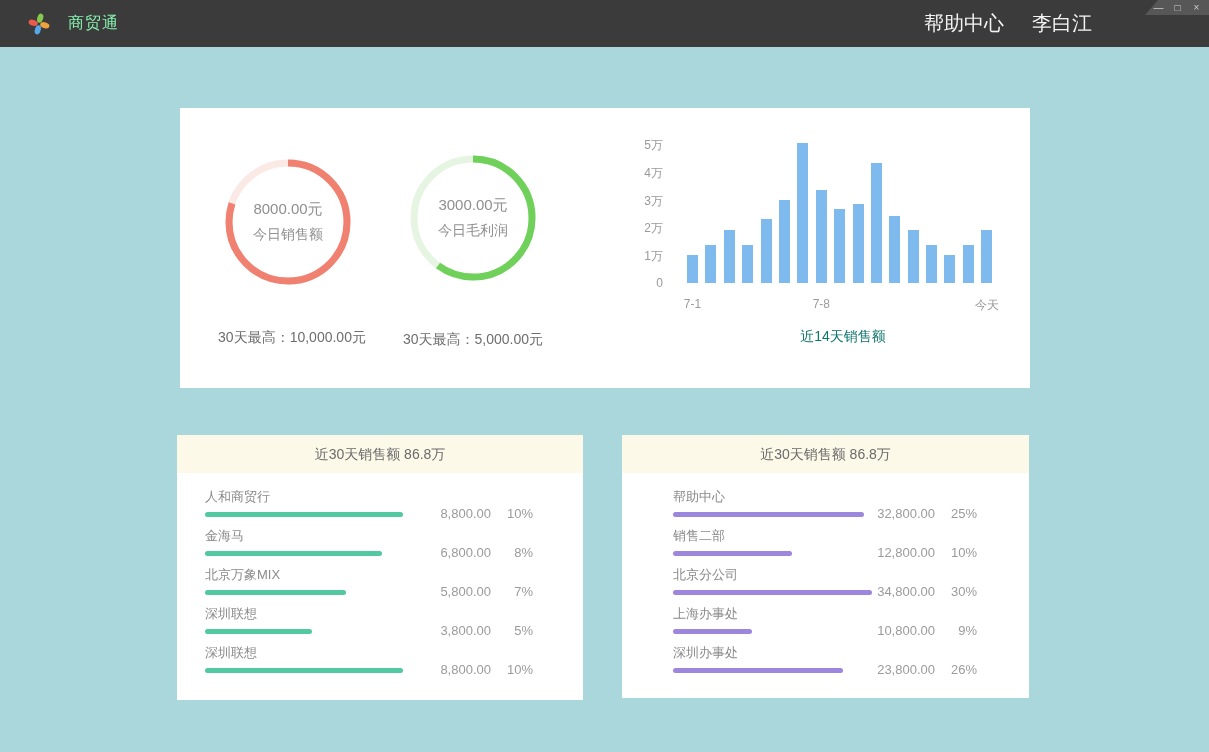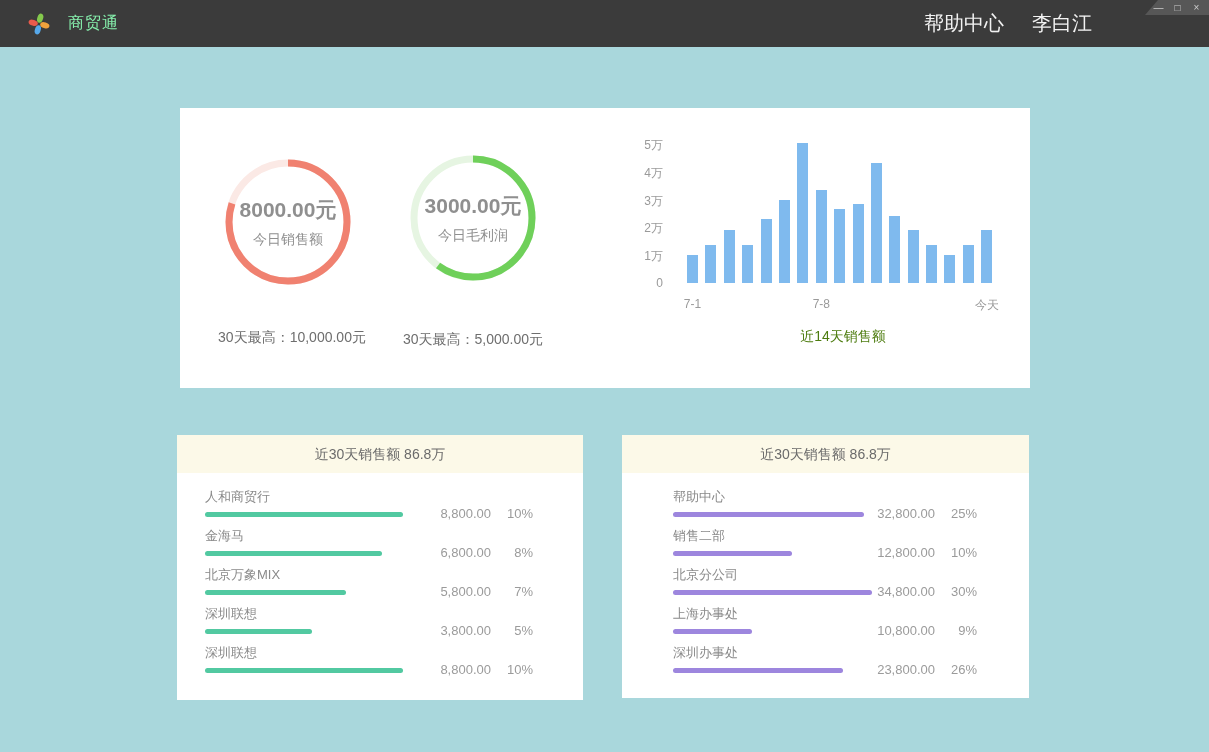--- a/index.html
+++ b/index.html
@@ -26,34 +26,34 @@
   
   .main-card {position:absolute; left:180px; top:108px; width:850px; height:280px; background:#ffffff;}
   .donut-block {position:absolute; width:130px; height:130px;}
   #sales-donut-block {left:43px; top:49px;}
   #profit-donut-block {left:228px; top:45px;}
   .donut-center {
     position:absolute; left:0; top:0; width:130px; height:130px;
     display:flex; flex-direction:column; align-items:center; justify-content:center; gap:7px;
     color:#8f8f8f;
   }
-  .donut-value {font-size:21px;font-weight:bold;}
+  .donut-value {font-size:15px;}
   .donut-label {font-size:14px;}
   .donut-caption {position:absolute; width:240px; text-align:center; font-size:14px; color:#6e6e6e;}
   #sales-caption {left:-8px; top:221px;}
   #profit-caption {left:173px; top:223px;}
   
   .ytick {position:absolute; width:40px; left:443px; text-align:right; font-size:12px; color:#9a9a9a;}
   #daily-bars {
     position:absolute; left:507px; top:25px; width:310px; height:150px;
     display:flex; align-items:flex-end; gap:7.4px;
   }
   .vbar {width:11px; flex:0 0 auto;}
   .xtick {position:absolute; top:189px; width:44px; text-align:center; font-size:12px; color:#9a9a9a;}
-  .chart-title {position:absolute; left:563px; top:220px; width:200px; text-align:center; font-size:14px; color:#4d7c0f;}
+  .chart-title {position:absolute; left:563px; top:220px; width:200px; text-align:center; font-size:14px; color:#0f766e;}
   
   .rank-card {position:absolute; top:435px; background:#ffffff;}
   #customer-card {left:177px; width:406px; height:265px;}
   #dept-card {left:622px; width:407px; height:263px;}
   .rank-header {height:38px; line-height:38px; text-align:center; background:#fcf9e8; font-size:14px; color:#6b6b6b;}
   .rank-body {padding-top:16px;}
   .rank-row {position:relative; height:39px;}
   #customer-card .rank-row {padding-left:28px;}
   #dept-card .rank-row {padding-left:51px;}
   .rank-name {font-size:13px; color:#8a8a8a; height:16px; line-height:16px;}

